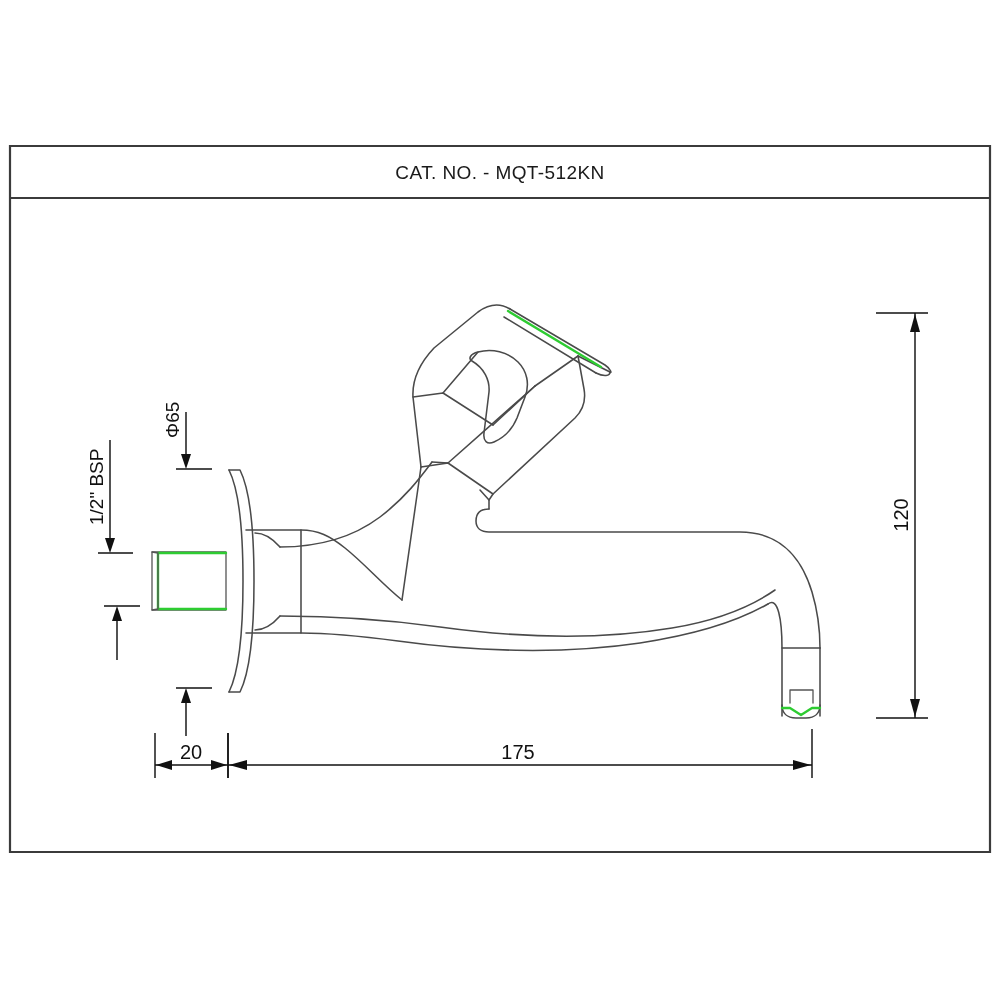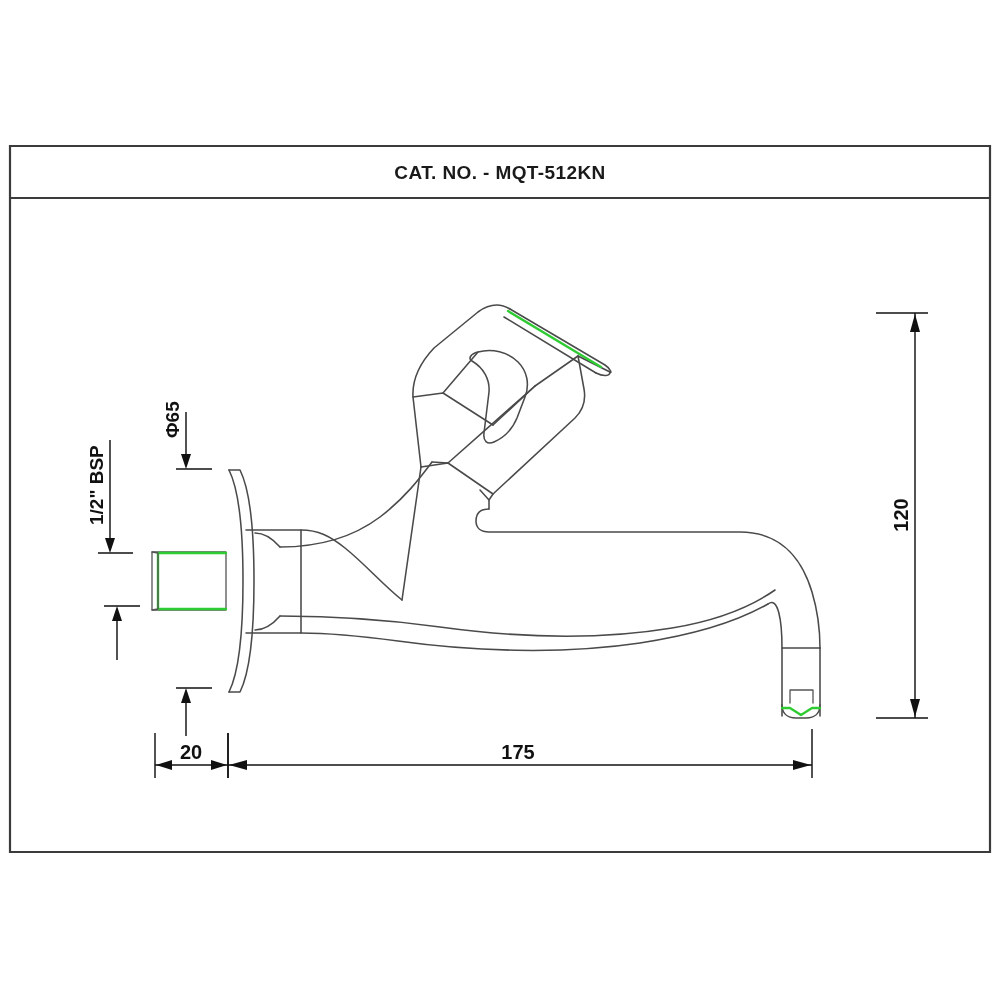--- a/index.html
+++ b/index.html
@@ -11,21 +11,20 @@
     width: 1000px;
     height: 1000px;
     font-family: "Liberation Sans", sans-serif;
     overflow: hidden;
   }
   #sheet {
     position: relative;
     width: 1000px;
     height: 1000px;
     background: #ffffff;
-    font-weight: bold;
   }
   #drawing-svg {
     position: absolute;
     left: 0;
     top: 0;
     width: 1000px;
     height: 1000px;
     display: block;
   }
   .frame-line {

